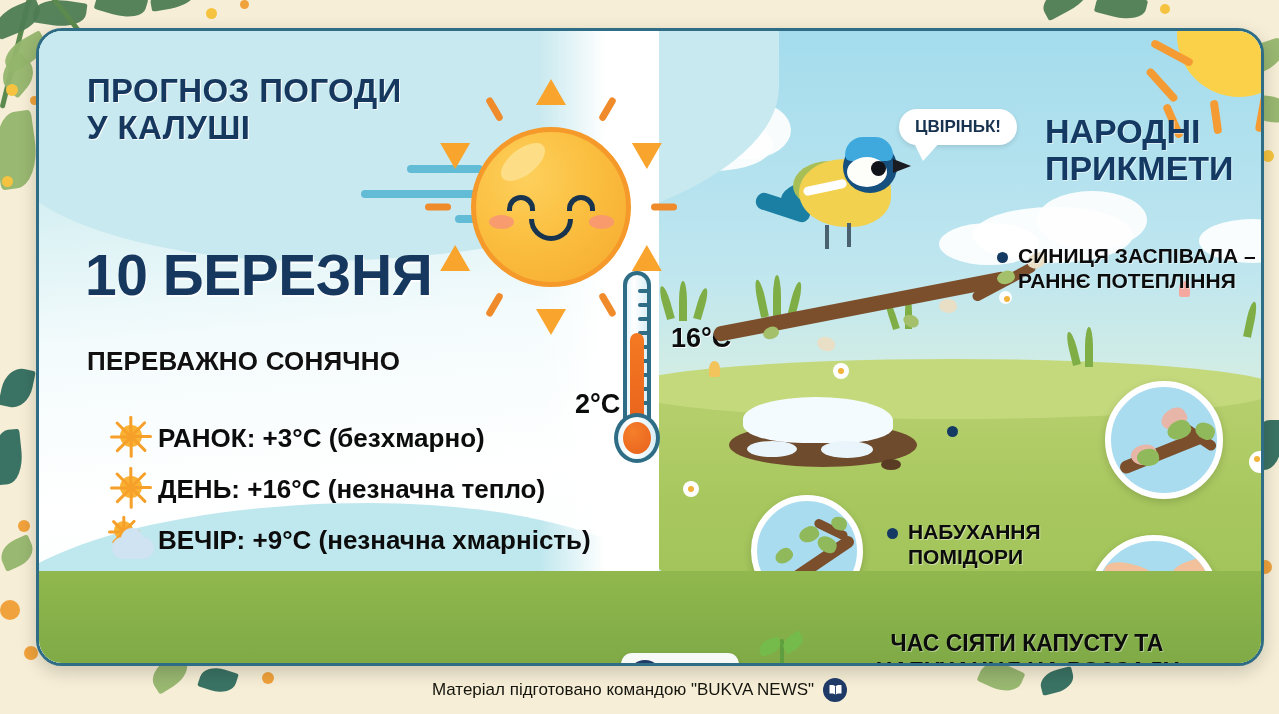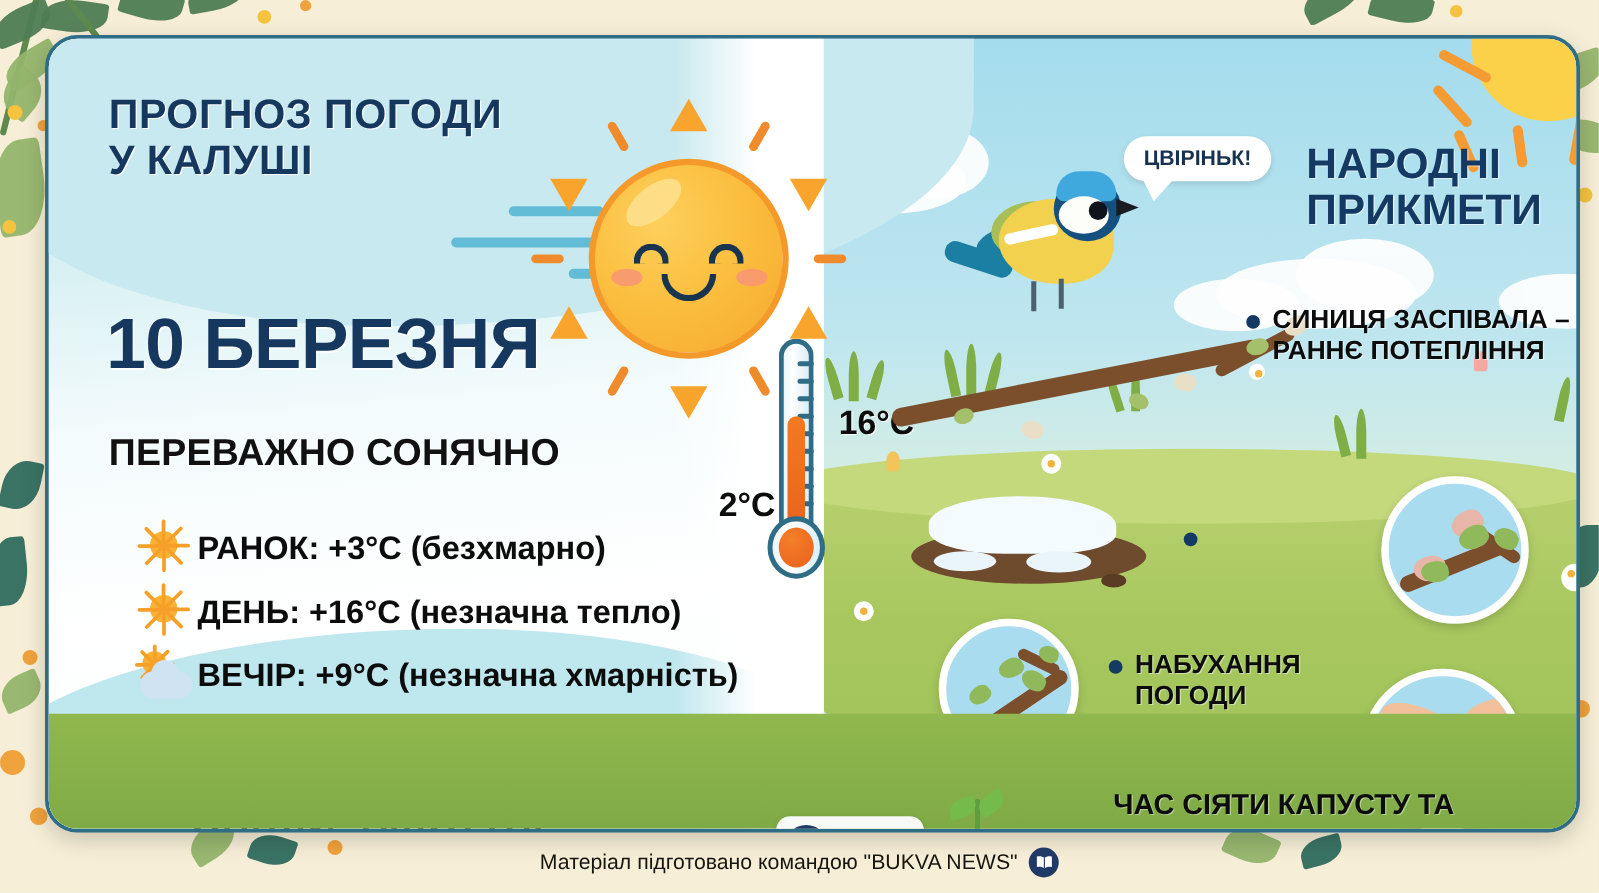--- a/index.html
+++ b/index.html
@@ -94,21 +94,21 @@
   .blue-lines i:nth-child(3) { width: 58px; margin-left: 100px; }
 
   .date {
     position: absolute; left: 46px; top: 216px;
     font-weight: 800; font-size: 57px; line-height: 1;
     color: #17385e; letter-spacing: -.5px;
     text-shadow: 1px 2px 0 rgba(255,255,255,.85);
   }
   .summary {
     position: absolute; left: 48px; top: 315px;
-    font-weight: 800; font-size: 30px; color: #111;
+    font-weight: 800; font-size: 26px; color: #111;
     letter-spacing: .2px;
     text-shadow: 1px 1px 0 rgba(255,255,255,.7);
   }
 
   .rows { position: absolute; left: 65px; top: 382px; width: 560px; }
   .row { display: flex; align-items: center; height: 51px; }
   .row-ic { width: 54px; height: 44px; position: relative; flex: 0 0 54px; }
   .row-txt { font-size: 26px; color: #0c0c0c; white-space: nowrap; }
   .row-txt b { font-weight: 800; }
   .row-txt span.note { font-weight: 600; }
@@ -587,21 +587,21 @@
       <div class="pebble"></div>
     </div>
 
     <div class="omen omen-2">
       <span class="bullet"></span>
     </div>
 
     <div class="omen omen-3">
       <span class="bullet"></span>
       <span class="omen-txt" style="white-space:pre-line;">НАБУХАННЯ
-ПОГОДИ</span>
+ПОМІДОРИ</span>
     </div>
 
     <div class="inset" style="left:1066px; top:350px; width:118px; height:118px;">
       <div class="inset-branch" style="left:6px; top:58px; width:96px; height:13px; transform:rotate(-22deg);"></div>
       <div class="inset-branch" style="left:64px; top:44px; width:44px; height:10px; transform:rotate(34deg);"></div>
       <div class="inset-bud" style="left:50px; top:22px; width:26px; height:20px; transform:rotate(-34deg); background:#e7b6a8;"></div>
       <div class="inset-bud" style="left:56px; top:34px; width:24px; height:18px; transform:rotate(-30deg);"></div>
       <div class="inset-bud" style="left:84px; top:36px; width:20px; height:16px; transform:rotate(20deg);"></div>
       <div class="inset-bud" style="left:20px; top:58px; width:26px; height:20px; transform:rotate(-14deg); background:#e7b6a8;"></div>
       <div class="inset-bud" style="left:26px; top:62px; width:22px; height:17px; transform:rotate(-10deg);"></div>

